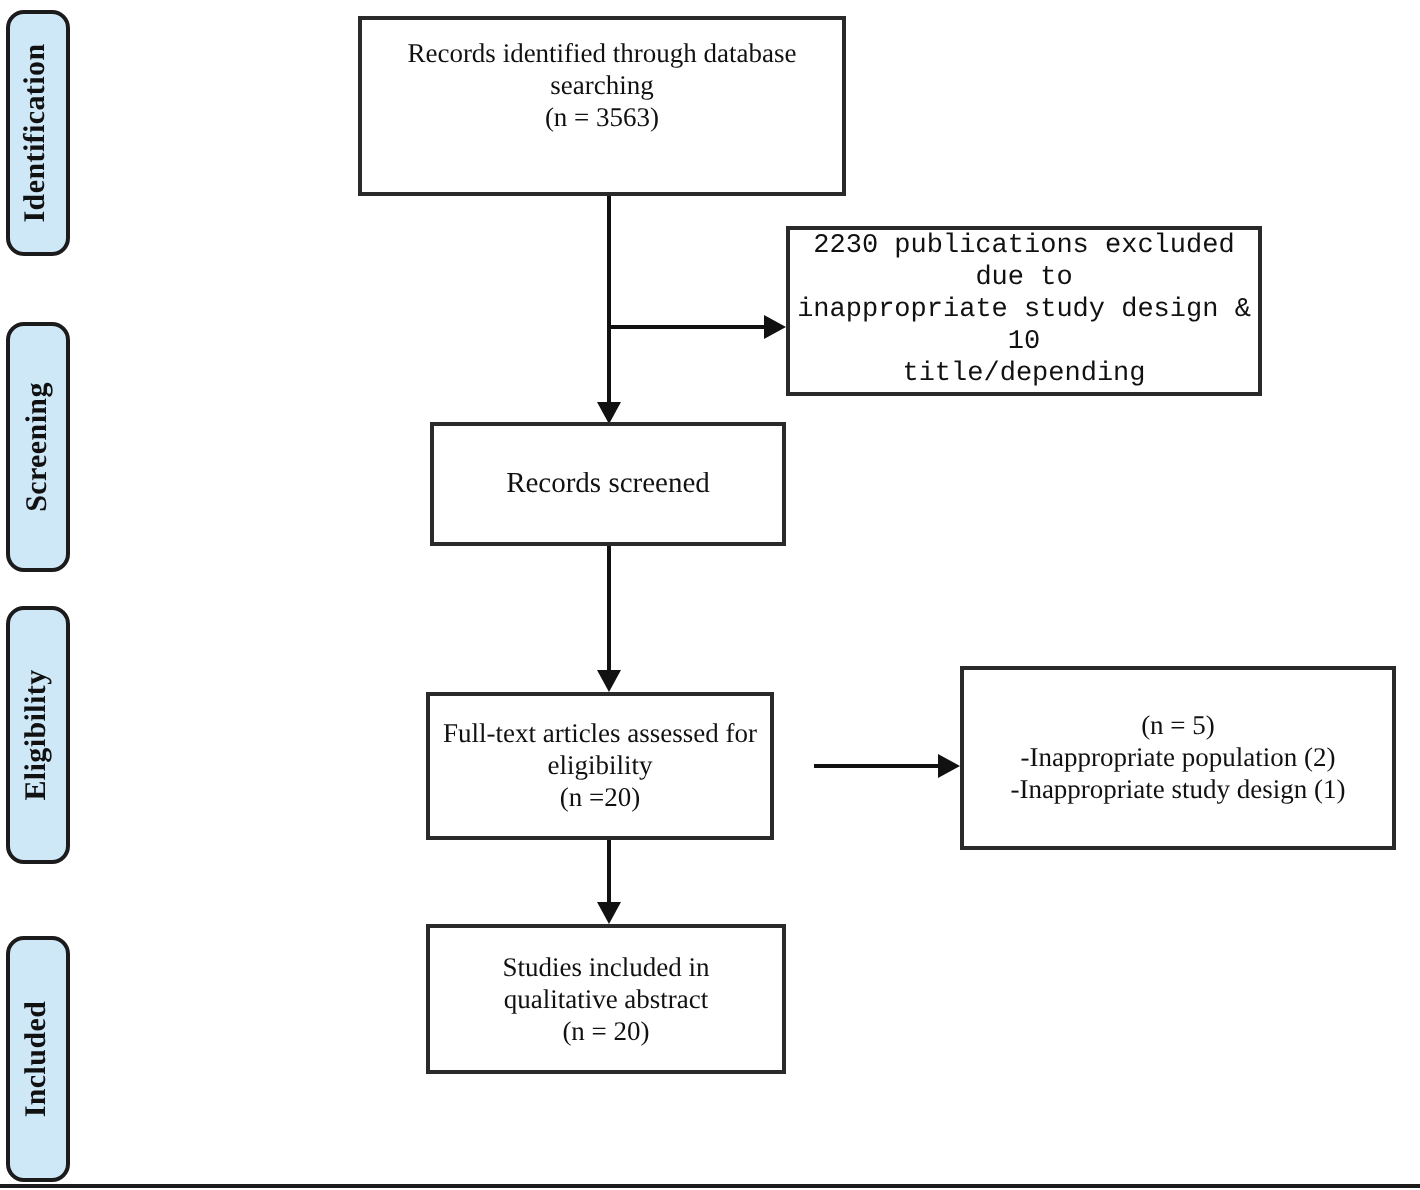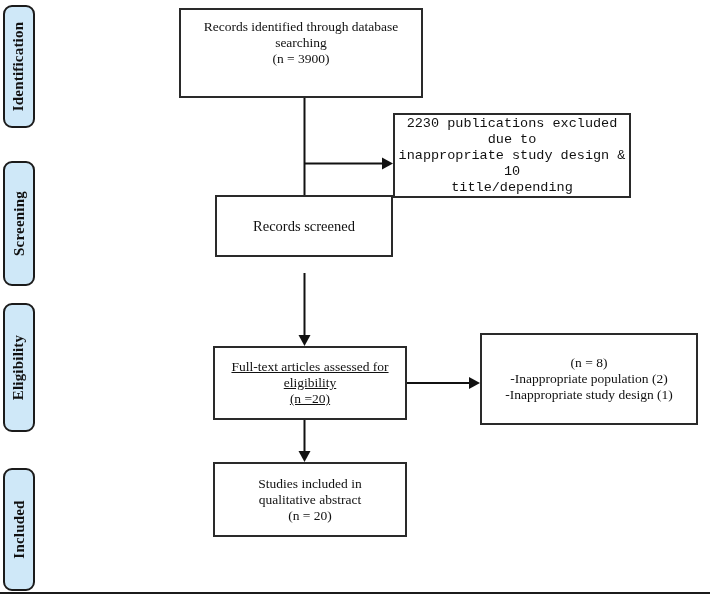--- a/index.html
+++ b/index.html
@@ -47,24 +47,24 @@
     flex-direction: column;
     align-items: center;
     justify-content: center;
     text-align: center;
     font-size: 13.5px;
     line-height: 16px;
   }
   .fbox .ln { width: 100%; }
   .box-records-identified   { left: 179px; top: 8px;   width: 244px; height: 90px; justify-content: flex-start; padding-top: 9px; }
   .box-publications-excluded{ left: 393px; top: 113px; width: 238px; height: 85px; font-family: Liberation Mono, monospace; }
-  .box-records-screened     { left: 215px; top: 195px; width: 178px; height: 62px; font-size: 14.5px; line-height: 18px; }
-  .box-fulltext-assessed    { left: 213px; top: 346px; width: 194px; height: 74px; text-decoration: underline; }
+  .box-records-screened     { left: 215px; top: 211px; width: 178px; height: 62px; font-size: 14.5px; line-height: 18px; }
+  .box-fulltext-assessed    { left: 213px; top: 346px; width: 174px; height: 74px; }
   .box-fulltext-excluded    { left: 480px; top: 333px; width: 218px; height: 92px; }
-  .box-studies-included     { left: 213px; top: 462px; width: 194px; height: 75px; }
+  .box-studies-included     { left: 213px; top: 462px; width: 180px; height: 75px; }
 
   
   .arrows {
     position: absolute;
     left: 0; top: 0;
     width: 710px; height: 595px;
     pointer-events: none;
   }
 
   
@@ -119,41 +119,41 @@
   <div class="stage stage-eligibility">
     <span>Eligibility</span>
   </div>
   <div class="stage stage-included">
     <span>Included</span>
   </div>
 
   <div class="fbox box-records-identified">
     <div class="ln">Records identified through database</div>
     <div class="ln">searching</div>
-    <div class="ln">(n = 3900)</div>
+    <div class="ln">(n = 3563)</div>
   </div>
 
   <div class="fbox box-publications-excluded">
     <div class="ln">2230 publications excluded due to</div>
     <div class="ln">inappropriate study design &amp; 10</div>
     <div class="ln">title/depending</div>
   </div>
 
   <div class="fbox box-records-screened">
     <div class="ln">Records screened</div>
   </div>
 
   <div class="fbox box-fulltext-assessed">
     <div class="ln">Full-text articles assessed for</div>
     <div class="ln">eligibility</div>
     <div class="ln">(n =20)</div>
   </div>
 
   <div class="fbox box-fulltext-excluded">
-    <div class="ln">(n = 8)</div>
+    <div class="ln">(n = 5)</div>
     <div class="ln">-Inappropriate population (2)</div>
     <div class="ln">-Inappropriate study design (1)</div>
   </div>
 
   <div class="fbox box-studies-included">
     <div class="ln">Studies included in</div>
     <div class="ln">qualitative abstract</div>
     <div class="ln">(n = 20)</div>
   </div>
 

